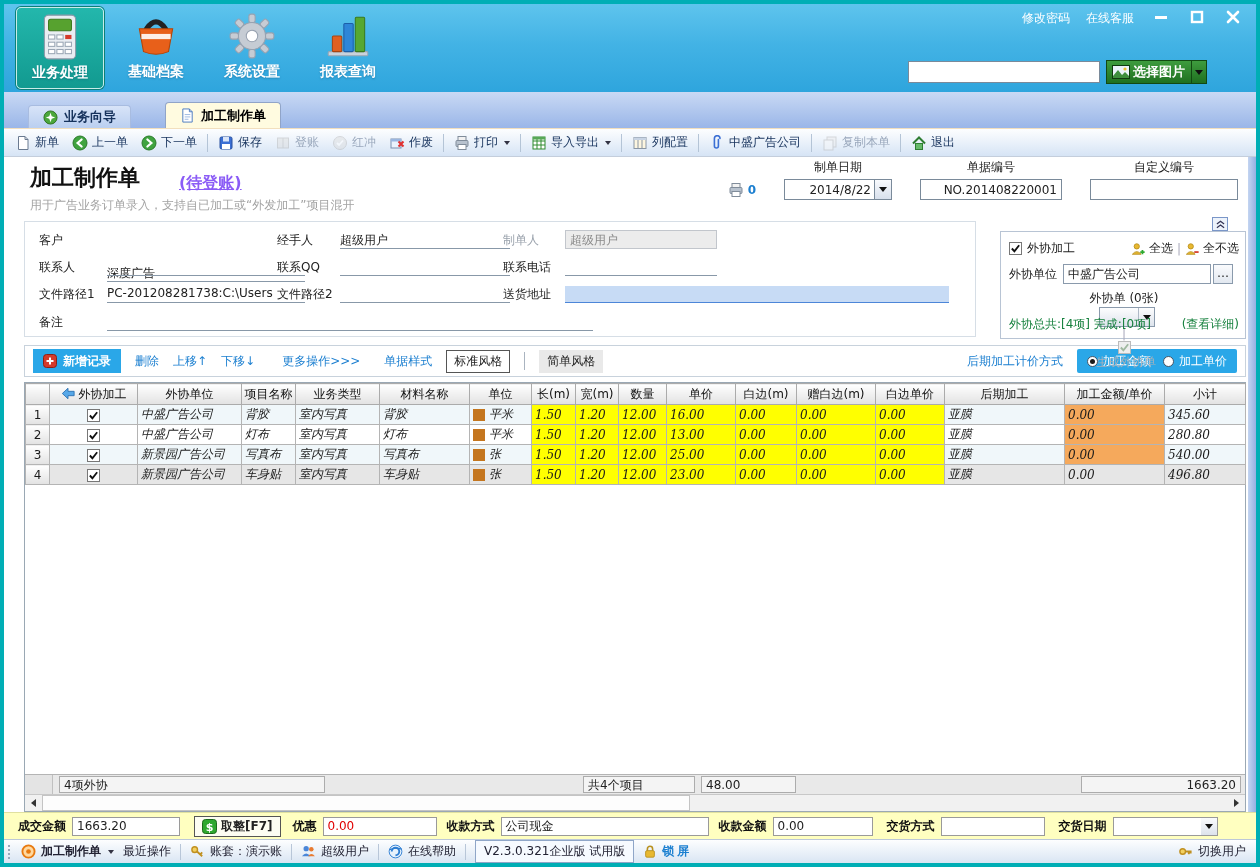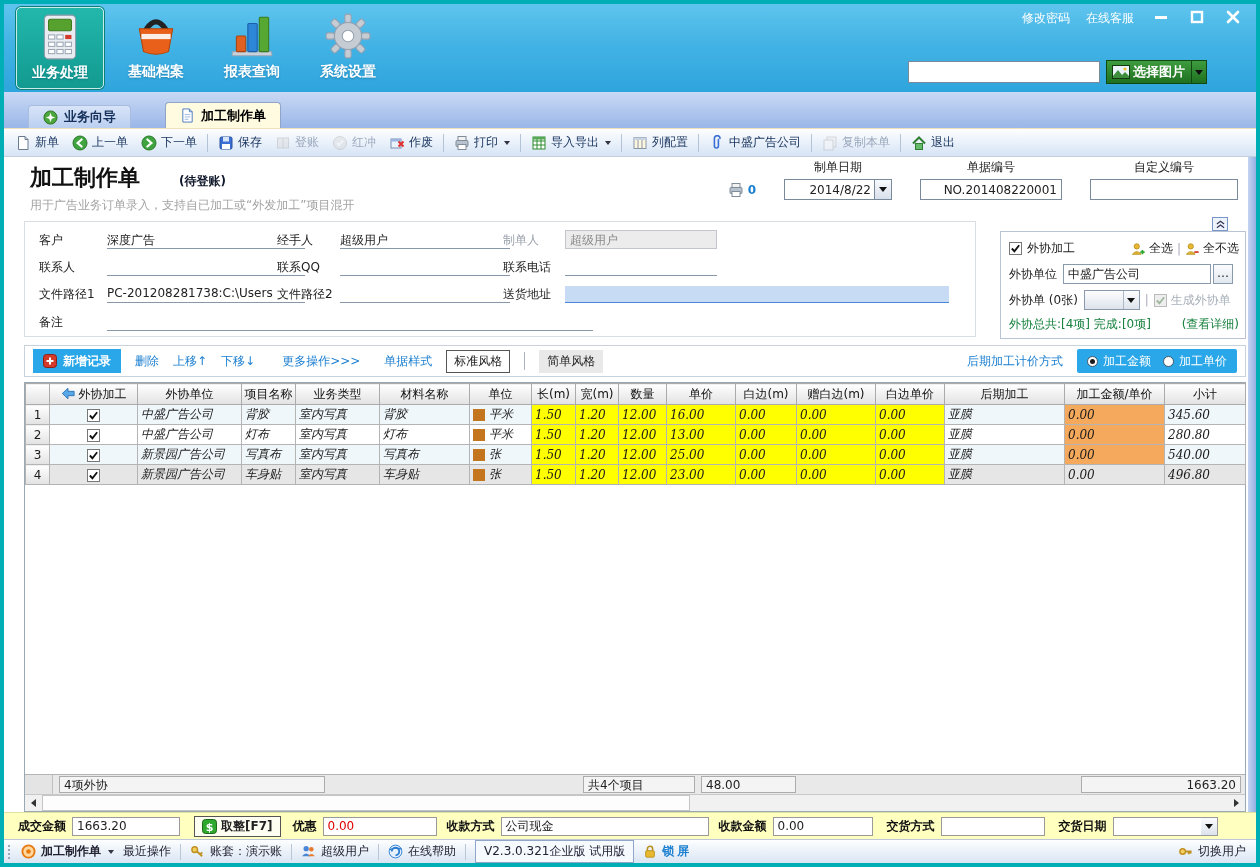--- a/index.html
+++ b/index.html
@@ -47,21 +47,21 @@
   .ic { width:16px; height:16px; display:inline-block; }
   .ic svg { width:100%; height:100%; display:block; }
   .tb-caret { width:0; height:0; border-left:3.5px solid transparent; border-right:3.5px solid transparent; border-top:4px solid #334; margin-left:2px; }
 
   
   .main { flex:1 1 auto; position:relative; background:#fff; overflow:hidden; }
   .right-strip { position:absolute; right:0; top:0; bottom:0; width:8px; background:linear-gradient(90deg,#C4D5F1,#93B0E2); }
 
   .doc-header { height:60px; position:relative; }
   .doc-title { position:absolute; left:26px; top:6px; font-size:22px; font-weight:bold; color:#111; }
-  .doc-status { position:absolute; left:175px; top:16px; font-size:12px; font-weight:bold; color:#0f172a; cursor:pointer; }
+  .doc-status { position:absolute; left:175px; top:16px; font-size:16px; font-weight:bold; color:#8b5cf6; text-decoration:underline; cursor:pointer; }
   .doc-subtitle { position:absolute; left:26px; top:40px; color:#A3A3A3; font-size:12px; }
   .doc-fields { position:absolute; right:18px; top:2px; display:flex; gap:28px; align-items:flex-end; }
   .df { display:flex; flex-direction:column; align-items:center; gap:3px; }
   .df .dlab { font-size:12px; color:#222; }
   .dbox { height:21px; border:1px solid #7A8A9A; background:#fff; display:flex; align-items:center; }
   .date-box { width:108px; }
   .date-box .dval { flex:1; text-align:right; padding-right:3px; }
   .date-box .dd { width:17px; height:100%; border-left:1px solid #7A8A9A; background:linear-gradient(180deg,#F8FAFD,#D8E0EC); display:flex; align-items:center; justify-content:center; cursor:pointer; }
   .no-box { width:142px; justify-content:flex-end; padding-right:4px; }
   .custom-box { width:148px; }
@@ -191,46 +191,46 @@
               <path d="M15 17 Q24 4 33 17" fill="none" stroke="#222" stroke-width="5" stroke-linecap="round"></path>
               <path d="M8 17 H40 L36 39 Q24 44 12 39 Z" fill="#E8601A" stroke="#B34508"></path>
               <rect x="10" y="22" width="28" height="5" fill="#FFFFFF" opacity="0.9"></rect>
             </svg>
         </span>
         <span class="mlabel">基础档案</span>
       </div>
       <div class="module">
         <span class="mico">
           <svg viewBox="0 0 48 48">
-              <rect x="5" y="39" width="38" height="4" rx="1" fill="#C9D2DC" stroke="#9AA6B4"></rect>
-              <rect x="9" y="24" width="9" height="15" rx="1" fill="#E06020" stroke="#A84512"></rect>
-              <rect x="20" y="12" width="9" height="27" rx="1" fill="#2E86D8" stroke="#1C5FA8"></rect>
-              <rect x="31" y="6" width="9" height="33" rx="1" fill="#56A832" stroke="#3A7A1E"></rect>
-            </svg>
-        </span>
-        <span class="mlabel">报表查询</span>
-      </div>
-      <div class="module">
-        <span class="mico">
-          <svg viewBox="0 0 48 48">
               <g fill="#C6CCD4" stroke="#98A2B0">
                 <rect x="21" y="3" width="6" height="8" rx="2"></rect>
                 <rect x="21" y="37" width="6" height="8" rx="2"></rect>
                 <rect x="3" y="21" width="8" height="6" rx="2"></rect>
                 <rect x="37" y="21" width="8" height="6" rx="2"></rect>
                 <rect x="21" y="3" width="6" height="8" rx="2" transform="rotate(45 24 24)"></rect>
                 <rect x="21" y="37" width="6" height="8" rx="2" transform="rotate(45 24 24)"></rect>
                 <rect x="3" y="21" width="8" height="6" rx="2" transform="rotate(45 24 24)"></rect>
                 <rect x="37" y="21" width="8" height="6" rx="2" transform="rotate(45 24 24)"></rect>
                 <circle cx="24" cy="24" r="13"></circle>
               </g>
               <circle cx="24" cy="24" r="5.5" fill="#FFFFFF" stroke="#98A2B0"></circle>
             </svg>
         </span>
         <span class="mlabel">系统设置</span>
+      </div>
+      <div class="module">
+        <span class="mico">
+          <svg viewBox="0 0 48 48">
+              <rect x="5" y="39" width="38" height="4" rx="1" fill="#C9D2DC" stroke="#9AA6B4"></rect>
+              <rect x="9" y="24" width="9" height="15" rx="1" fill="#E06020" stroke="#A84512"></rect>
+              <rect x="20" y="12" width="9" height="27" rx="1" fill="#2E86D8" stroke="#1C5FA8"></rect>
+              <rect x="31" y="6" width="9" height="33" rx="1" fill="#56A832" stroke="#3A7A1E"></rect>
+            </svg>
+        </span>
+        <span class="mlabel">报表查询</span>
       </div>
     </div>
 
     <div class="win-links">
       <span>修改密码</span>
       <span>在线客服</span>
     </div>
     <div class="win-btns">
       <span class="win-btn">
           <svg viewBox="0 0 16 14">
@@ -463,21 +463,21 @@
         </div>
       </div>
     </div>
 
     <div class="form-row">
       <div class="form-box">
         <div class="fld" style="left:14px; top:10px;">
             <span class="flab">客户</span>
           </div>
         <div class="fld" style="left:82px; top:10px;">
-            <span class="fval" style="width:198px;">深度广告</span>
+            <span class="fval" style="width:198px;margin-top:33px;">深度广告</span>
           </div>
         <div class="fld" style="left:14px; top:37px;">
             <span class="flab">联系人</span>
           </div>
         <div class="fld" style="left:82px; top:37px;">
             <span class="fval" style="width:198px;"></span>
           </div>
         <div class="fld" style="left:14px; top:64px;">
             <span class="flab">文件路径1</span>
           </div>
@@ -561,21 +561,21 @@
                 <path d="M10 11.5 H15" stroke="#D43A2A" stroke-width="2"></path>
               </svg>
             </span>
           <span style="margin-left:3px;">全不选</span>
         </div>
         <div class="sp-row" style="top:32px;">
           <span>外协单位</span>
           <span class="sp-input" style="margin-left:6px; width:148px;">中盛广告公司</span>
           <span class="dots-btn">…</span>
         </div>
-        <div class="sp-row" style="top:58px;">
+        <div class="sp-row" style="top:58px;flex-direction:column;">
           <span>外协单 (0张)</span>
           <span class="combo" style="margin-left:6px;">
               <span class="dd">
                 <span class="caret-down"></span>
               </span>
             </span>
           <span style="color:#AAB; margin:0 5px;">|</span>
           <span class="cb checked disabled">
               <svg viewBox="0 0 12 12">
                 <path d="M2 6 L4.8 9 L10 2.5" stroke="#9FB89F" stroke-width="2" fill="none"></path>

